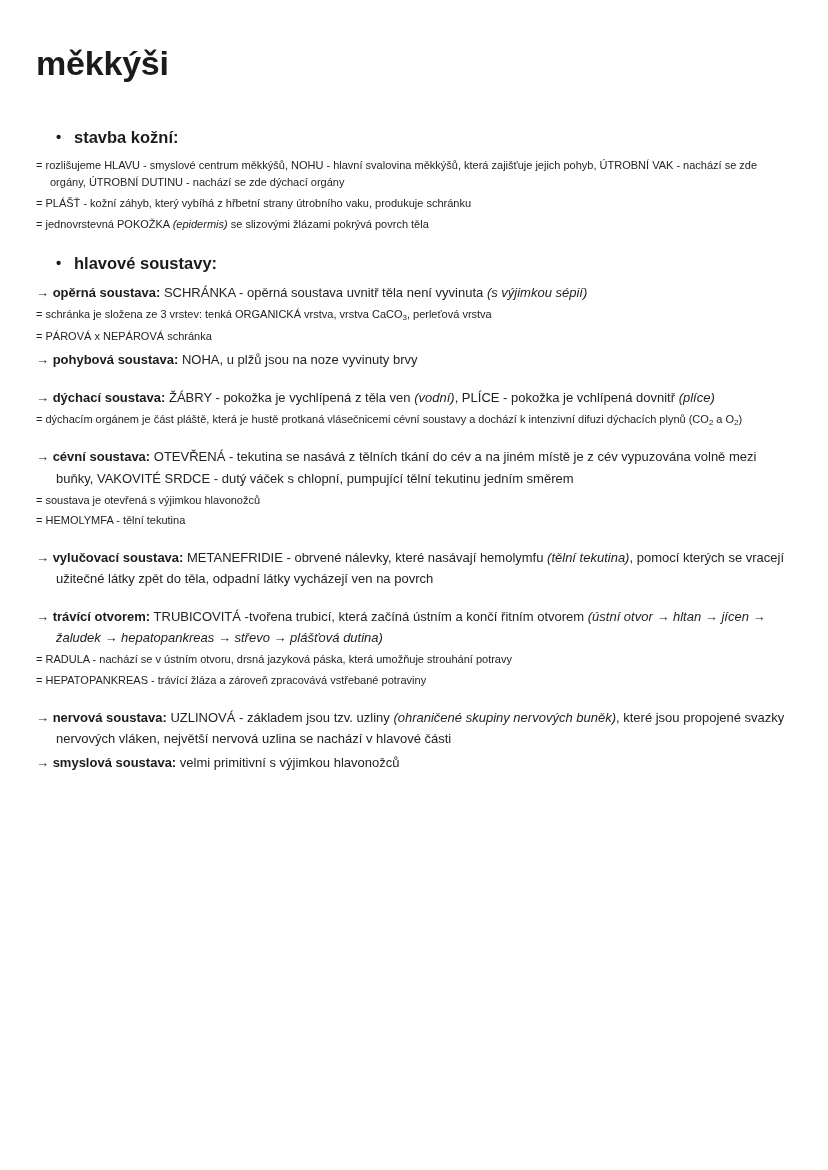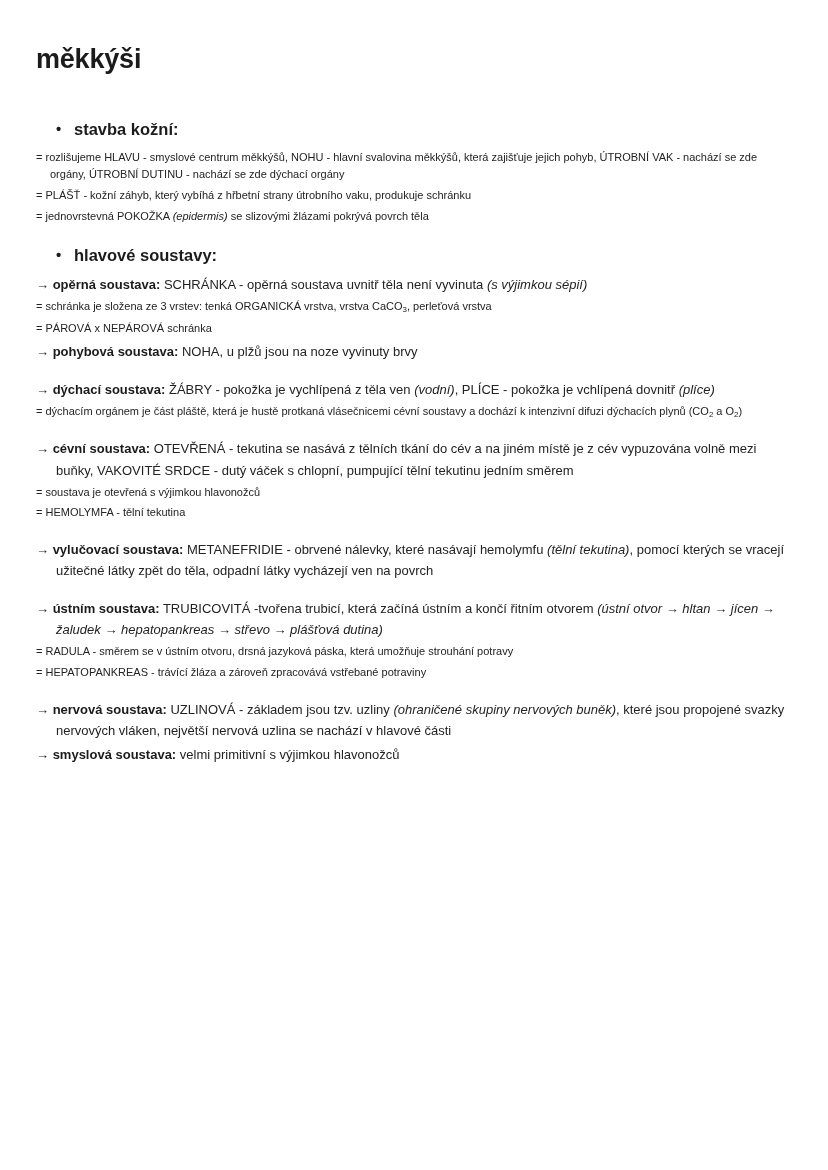--- a/index.html
+++ b/index.html
@@ -17,21 +17,21 @@
     -webkit-font-smoothing: antialiased;
   }
   .page {
     box-sizing: border-box;
     width: 828px;
     height: 1170px;
     padding: 44px 38px 20px 36px;
     background: #ffffff;
   }
   .doc-title {
-    font-size: 27px;
+    font-size: 34px;
     font-weight: bold;
     letter-spacing: -0.2px;
     margin: 0 0 42px 0;
     color: #1b1b1b;
   }
   
   .block {
     margin: 0 0 17px 0;
   }
   
@@ -111,22 +111,22 @@
       </div>
       <div class="block">
         <div class="arrow-line"><span class="arrow-glyph">→ </span><span class="lbl">cévní soustava:</span><span> OTEVŘENÁ - tekutina se nasává z tělních tkání do cév a na jiném místě je z cév vypuzována volně mezi buňky, VAKOVITÉ SRDCE - dutý váček s chlopní, pumpující tělní tekutinu jedním směrem</span></div>
         <div class="eq-line"><span class="eq-glyph">= </span><span>soustava je otevřená s výjimkou hlavonožců</span></div>
         <div class="eq-line"><span class="eq-glyph">= </span><span>HEMOLYMFA - tělní tekutina</span></div>
       </div>
       <div class="block">
         <div class="arrow-line"><span class="arrow-glyph">→ </span><span class="lbl">vylučovací soustava:</span><span> METANEFRIDIE - obrvené nálevky, které nasávají hemolymfu </span><span class="it">(tělní tekutina)</span><span>, pomocí kterých se vracejí užitečné látky zpět do těla, odpadní látky vycházejí ven na povrch</span></div>
       </div>
       <div class="block">
-        <div class="arrow-line"><span class="arrow-glyph">→ </span><span class="lbl">ústním soustava:</span><span> TRUBICOVITÁ -tvořena trubicí, která začíná ústním a končí řitním otvorem </span><span class="it">(ústní otvor → hltan → jícen → žaludek → hepatopankreas → střevo → plášťová dutina)</span></div>
-        <div class="eq-line"><span class="eq-glyph">= </span><span>RADULA - směrem se v ústním otvoru, drsná jazyková páska, která umožňuje strouhání potravy</span></div>
+        <div class="arrow-line"><span class="arrow-glyph">→ </span><span class="lbl">trávící otvorem:</span><span> TRUBICOVITÁ -tvořena trubicí, která začíná ústním a končí řitním otvorem </span><span class="it">(ústní otvor → hltan → jícen → žaludek → hepatopankreas → střevo → plášťová dutina)</span></div>
+        <div class="eq-line"><span class="eq-glyph">= </span><span>RADULA - nachází se v ústním otvoru, drsná jazyková páska, která umožňuje strouhání potravy</span></div>
         <div class="eq-line"><span class="eq-glyph">= </span><span>HEPATOPANKREAS - trávící žláza a zároveň zpracovává vstřebané potraviny</span></div>
       </div>
       <div class="block">
         <div class="arrow-line"><span class="arrow-glyph">→ </span><span class="lbl">nervová soustava:</span><span> UZLINOVÁ - základem jsou tzv. uzliny </span><span class="it">(ohraničené skupiny nervových buněk)</span><span>, které jsou propojené svazky nervových vláken, největší nervová uzlina se nachází v hlavové části</span></div>
         <div class="arrow-line"><span class="arrow-glyph">→ </span><span class="lbl">smyslová soustava:</span><span> velmi primitivní s výjimkou hlavonožců</span></div>
       </div>
     </div>
 </div>
 
 </body></html>

